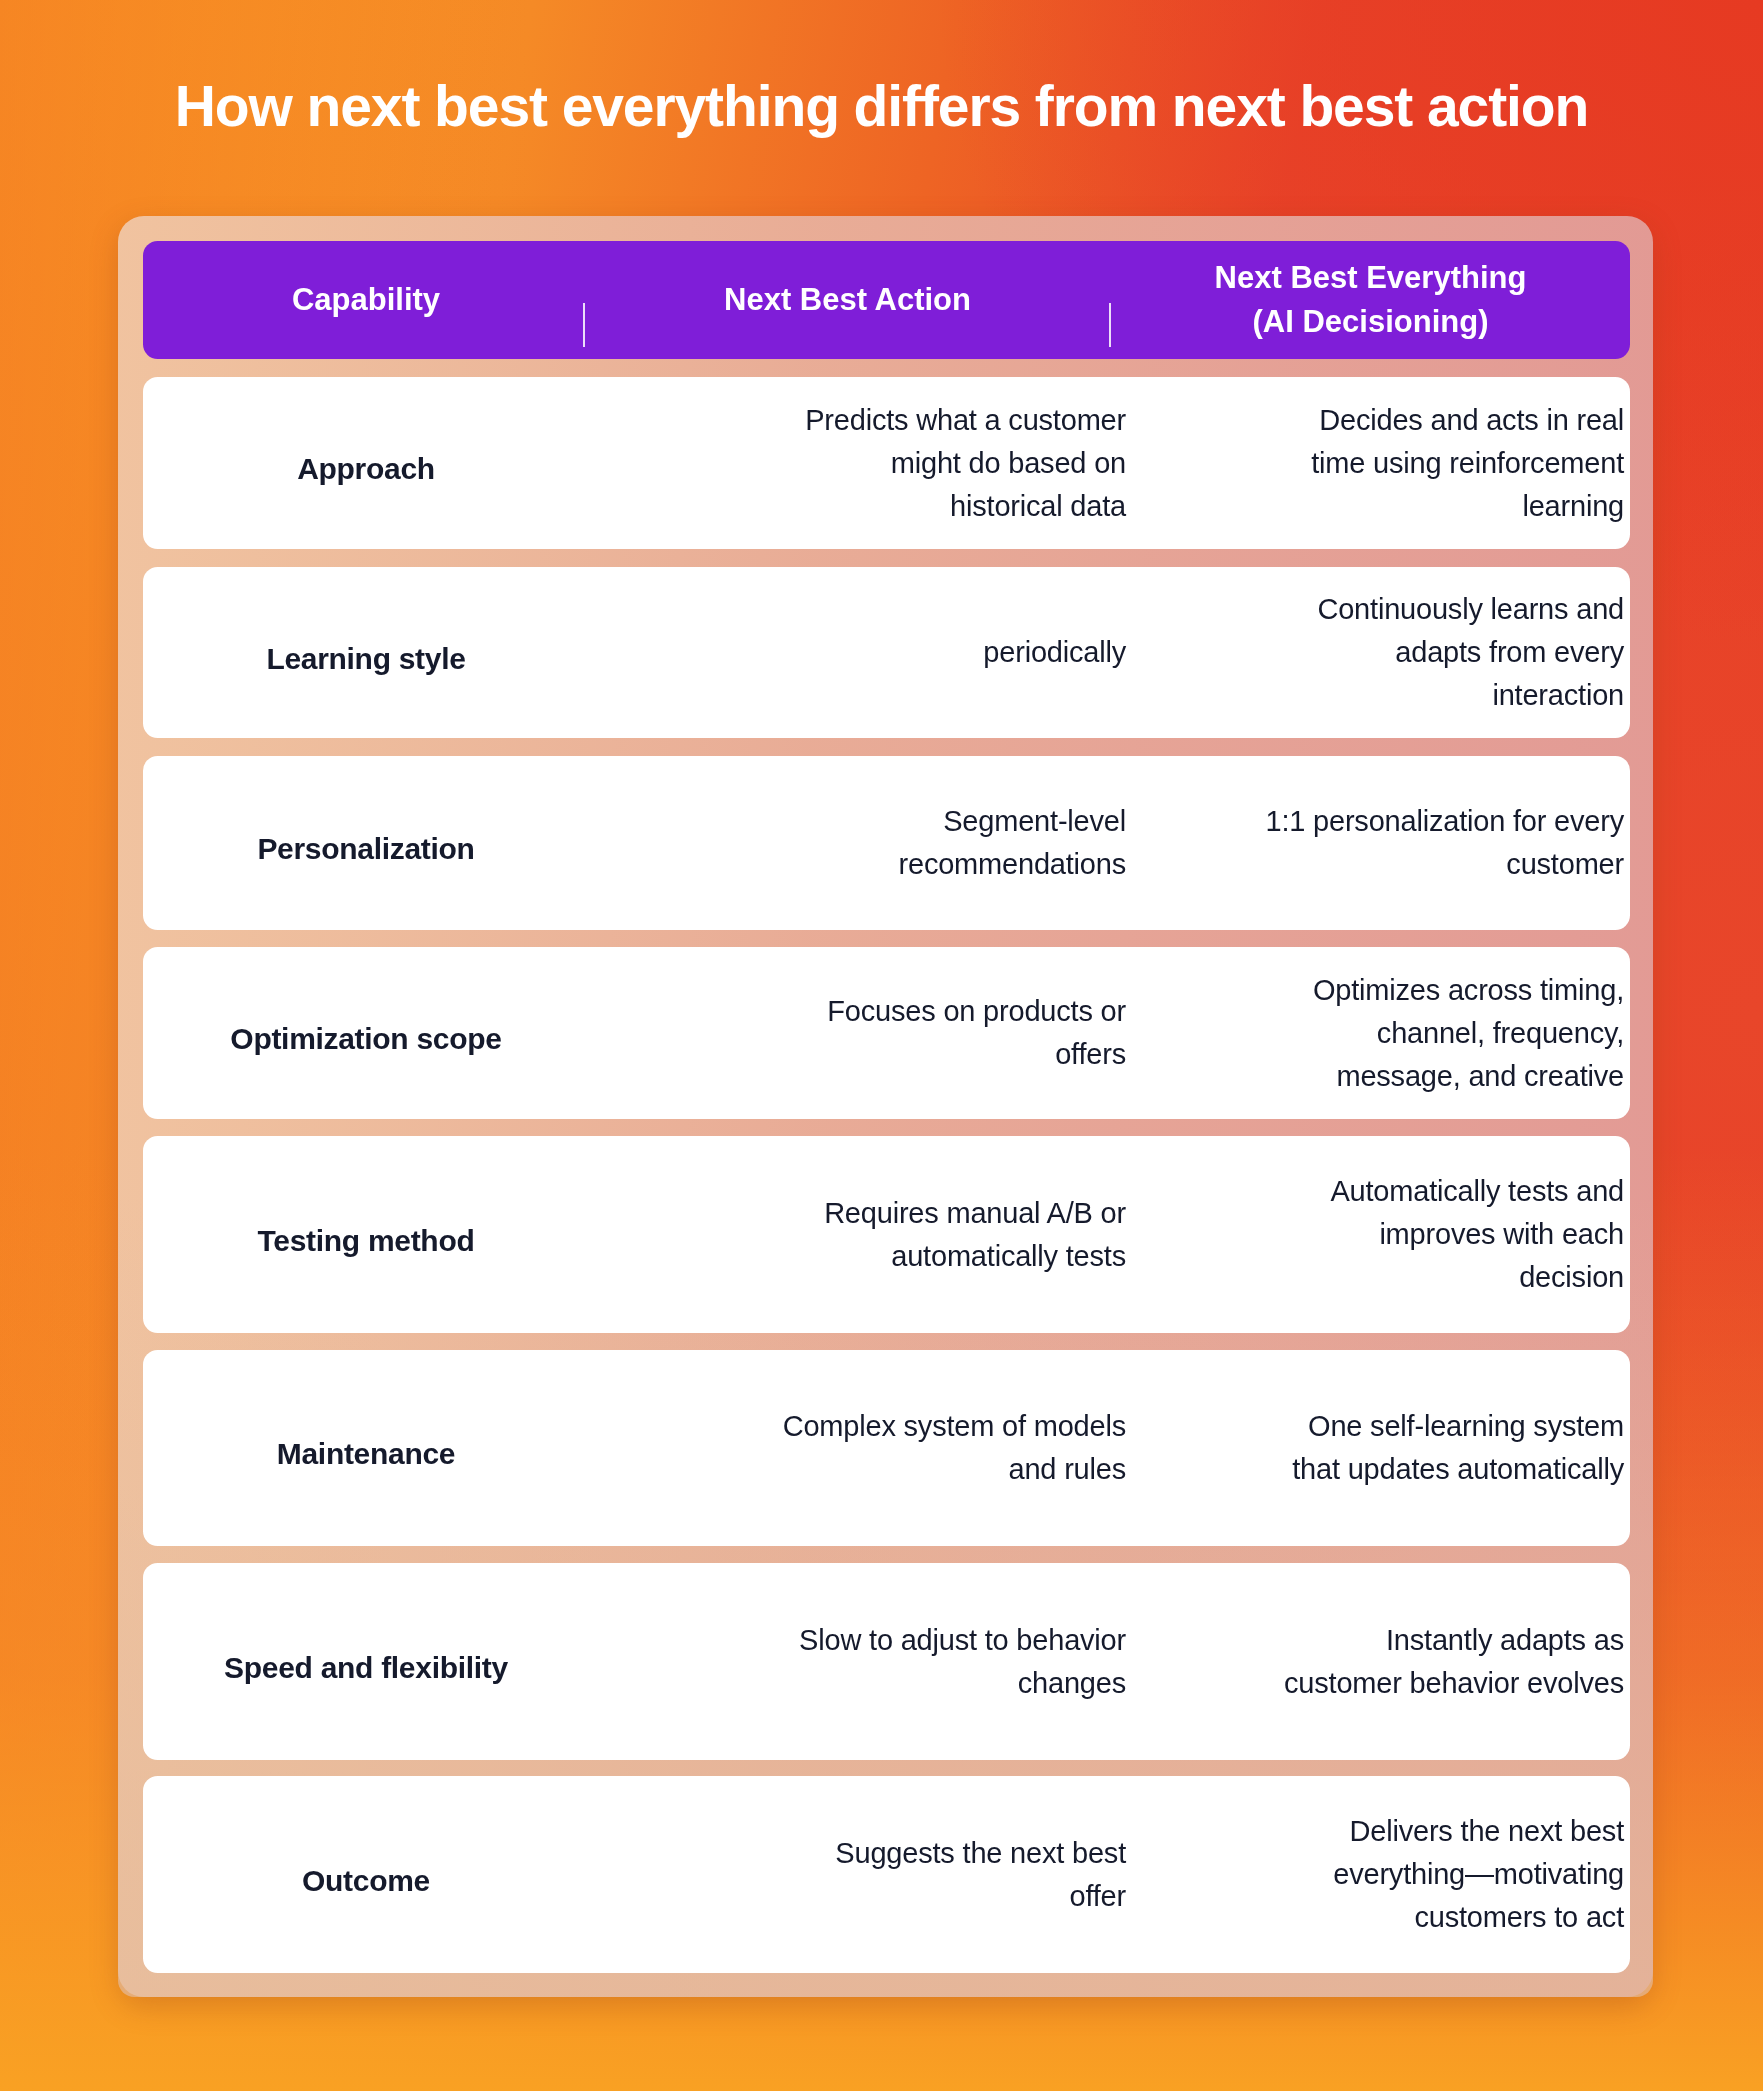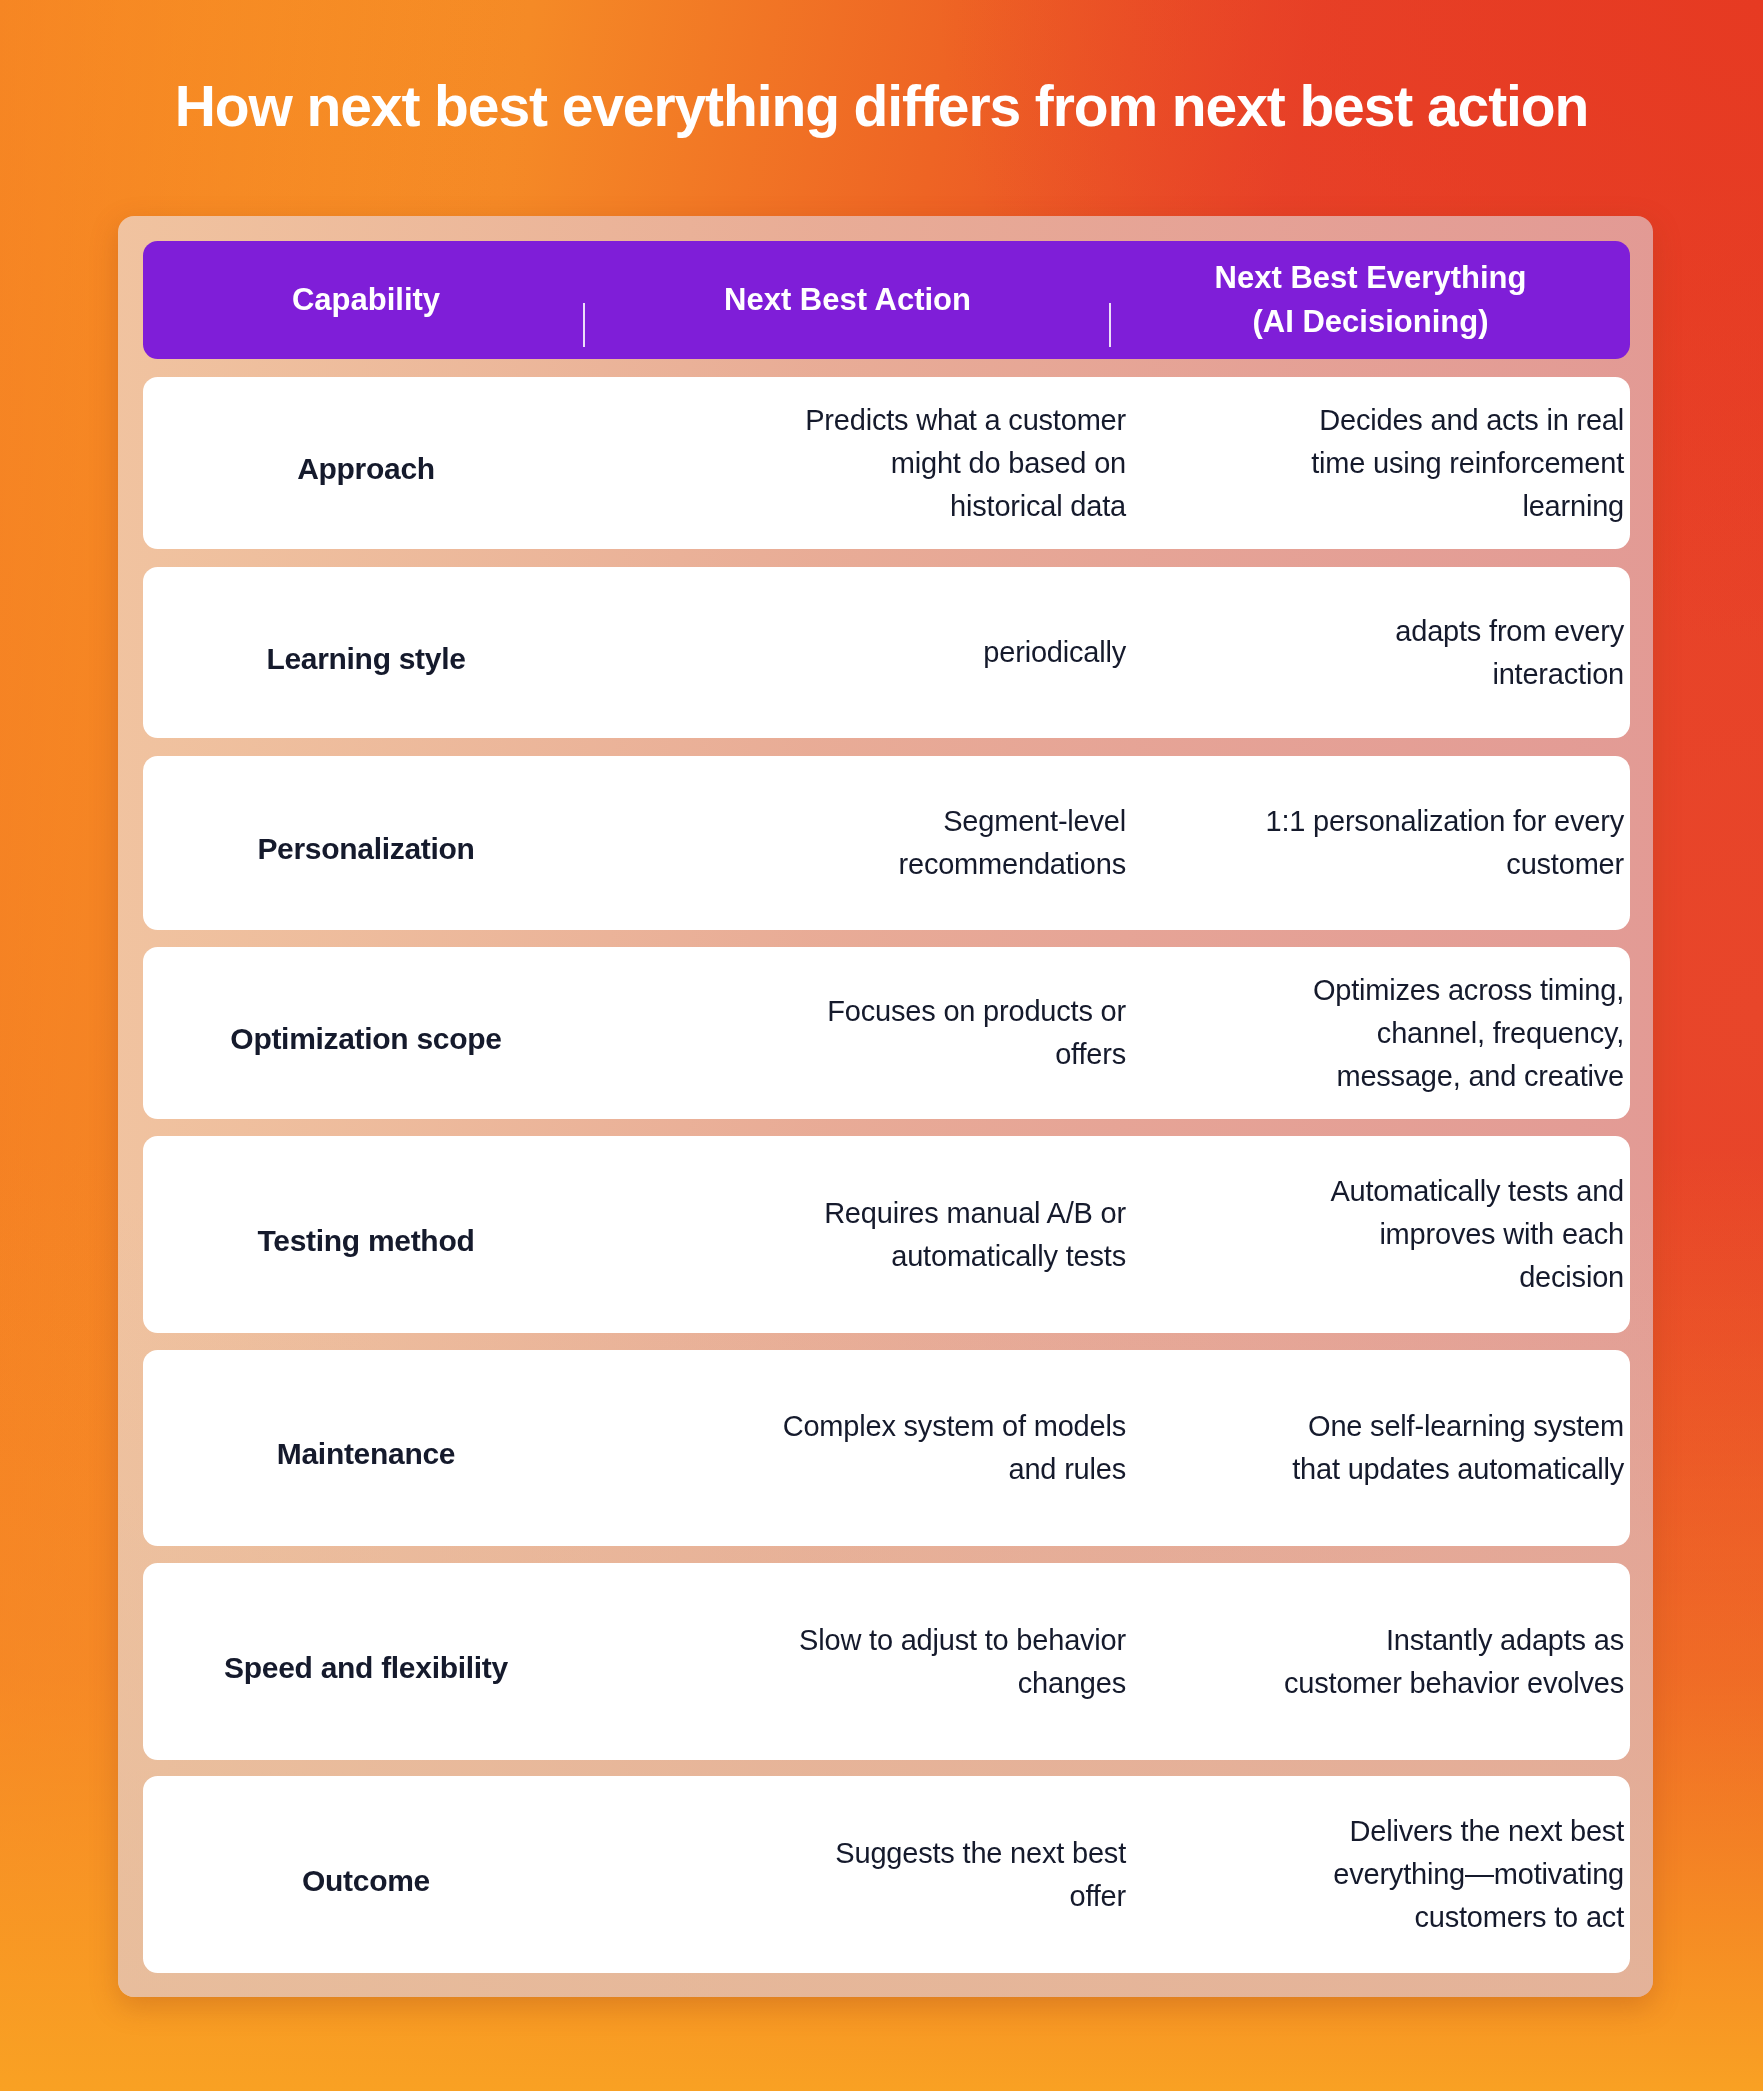--- a/index.html
+++ b/index.html
@@ -22,21 +22,21 @@
     pointer-events: none;
   }
   .title {
     position: absolute; left: 0; top: 68px; width: 1763px;
     text-align: center; color: #FFFFFF;
     font-size: 57px; font-weight: 700; letter-spacing: -1.1px;
     line-height: 77px;
   }
   .card {
     position: absolute; left: 118px; top: 216px; width: 1535px; height: 1781px;
-    border-radius: 16px;
+    border-radius: 26px;
     background: linear-gradient(90deg, rgba(240,200,170,0.92) 0%, rgba(232,178,160,0.92) 45%, rgba(226,162,158,0.92) 100%);
     box-shadow: 0 9.2px 27.5px rgba(150,60,20,0.28);
   }
   .card-fade {
     position: absolute; left: 0; top: 0; right: 0; bottom: 0; border-radius: 16.5px;
     background: linear-gradient(180deg, rgba(230,170,160,0) 0%, rgba(230,170,160,0) 55%, rgba(228,186,155,0.7) 100%);
   }
   .header {
     position: absolute; left: 25px; top: 25px; width: 1487px; height: 118px;
     background: #7F1ED8; border-radius: 14.7px;
@@ -114,20 +114,21 @@
       <span class="line">learning</span>
     </div>
   </div>
 
   <div class="row" style="top:351px;height:171px;">
     <div class="label">Learning style</div>
     <div class="cell c2">
       <span class="line">periodically</span>
     </div>
     <div class="cell c3">
+      <span class="line">Continuously learns and</span>
       <span class="line">adapts from every</span>
       <span class="line">interaction</span>
     </div>
   </div>
 
   <div class="row" style="top:540px;height:174px;">
     <div class="label">Personalization</div>
     <div class="cell c2">
       <span class="line">Segment-level</span>
       <span class="line">recommendations</span>

